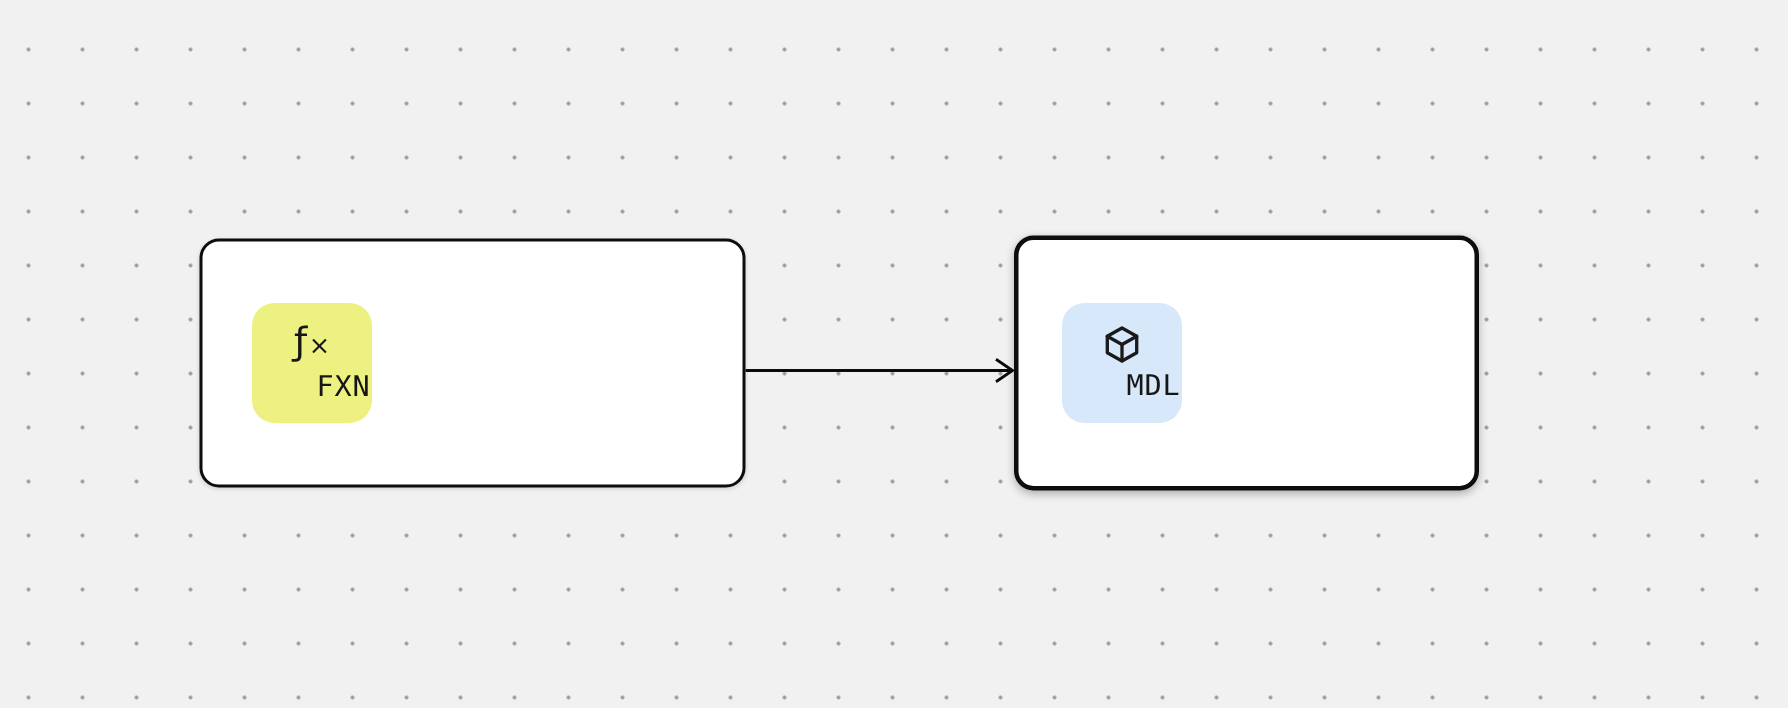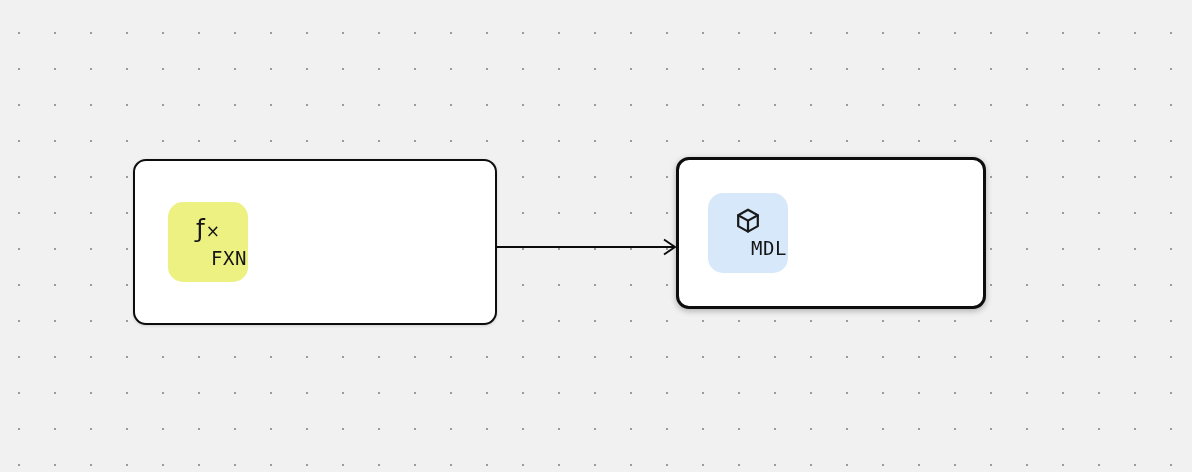--- a/index.html
+++ b/index.html
@@ -39,21 +39,21 @@
     top: 159px;
     width: 364px;
     height: 166px;
     padding-left: 33px;
     gap: 31px;
   }
   .node-mdl {
     left: 676px;
     top: 157px;
     width: 310px;
-    height: 152px;
+    height: 170px;
     padding-left: 29px;
     gap: 31px;
   }
   .badge {
     width: 80px;
     height: 80px;
     border-radius: 15px;
     display: flex;
     flex-direction: column;
     align-items: center;

